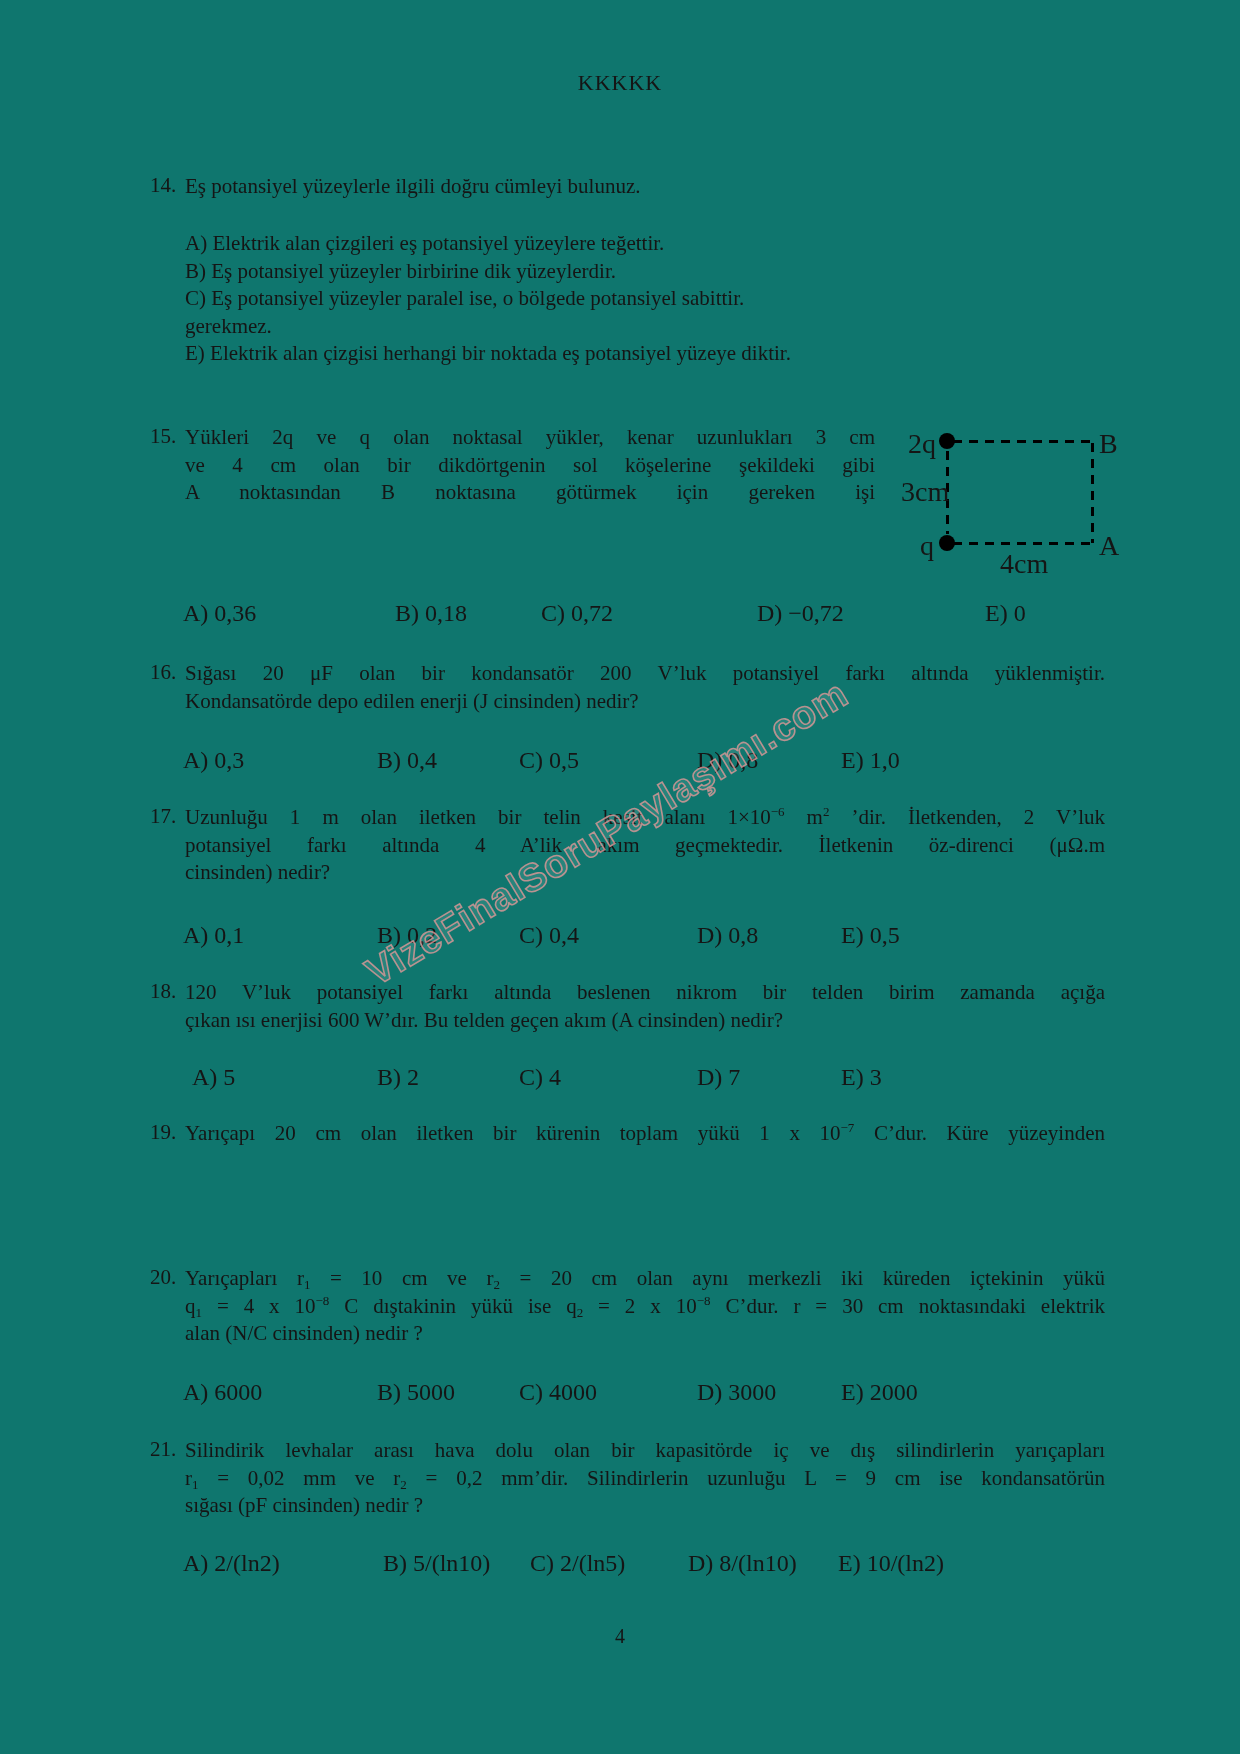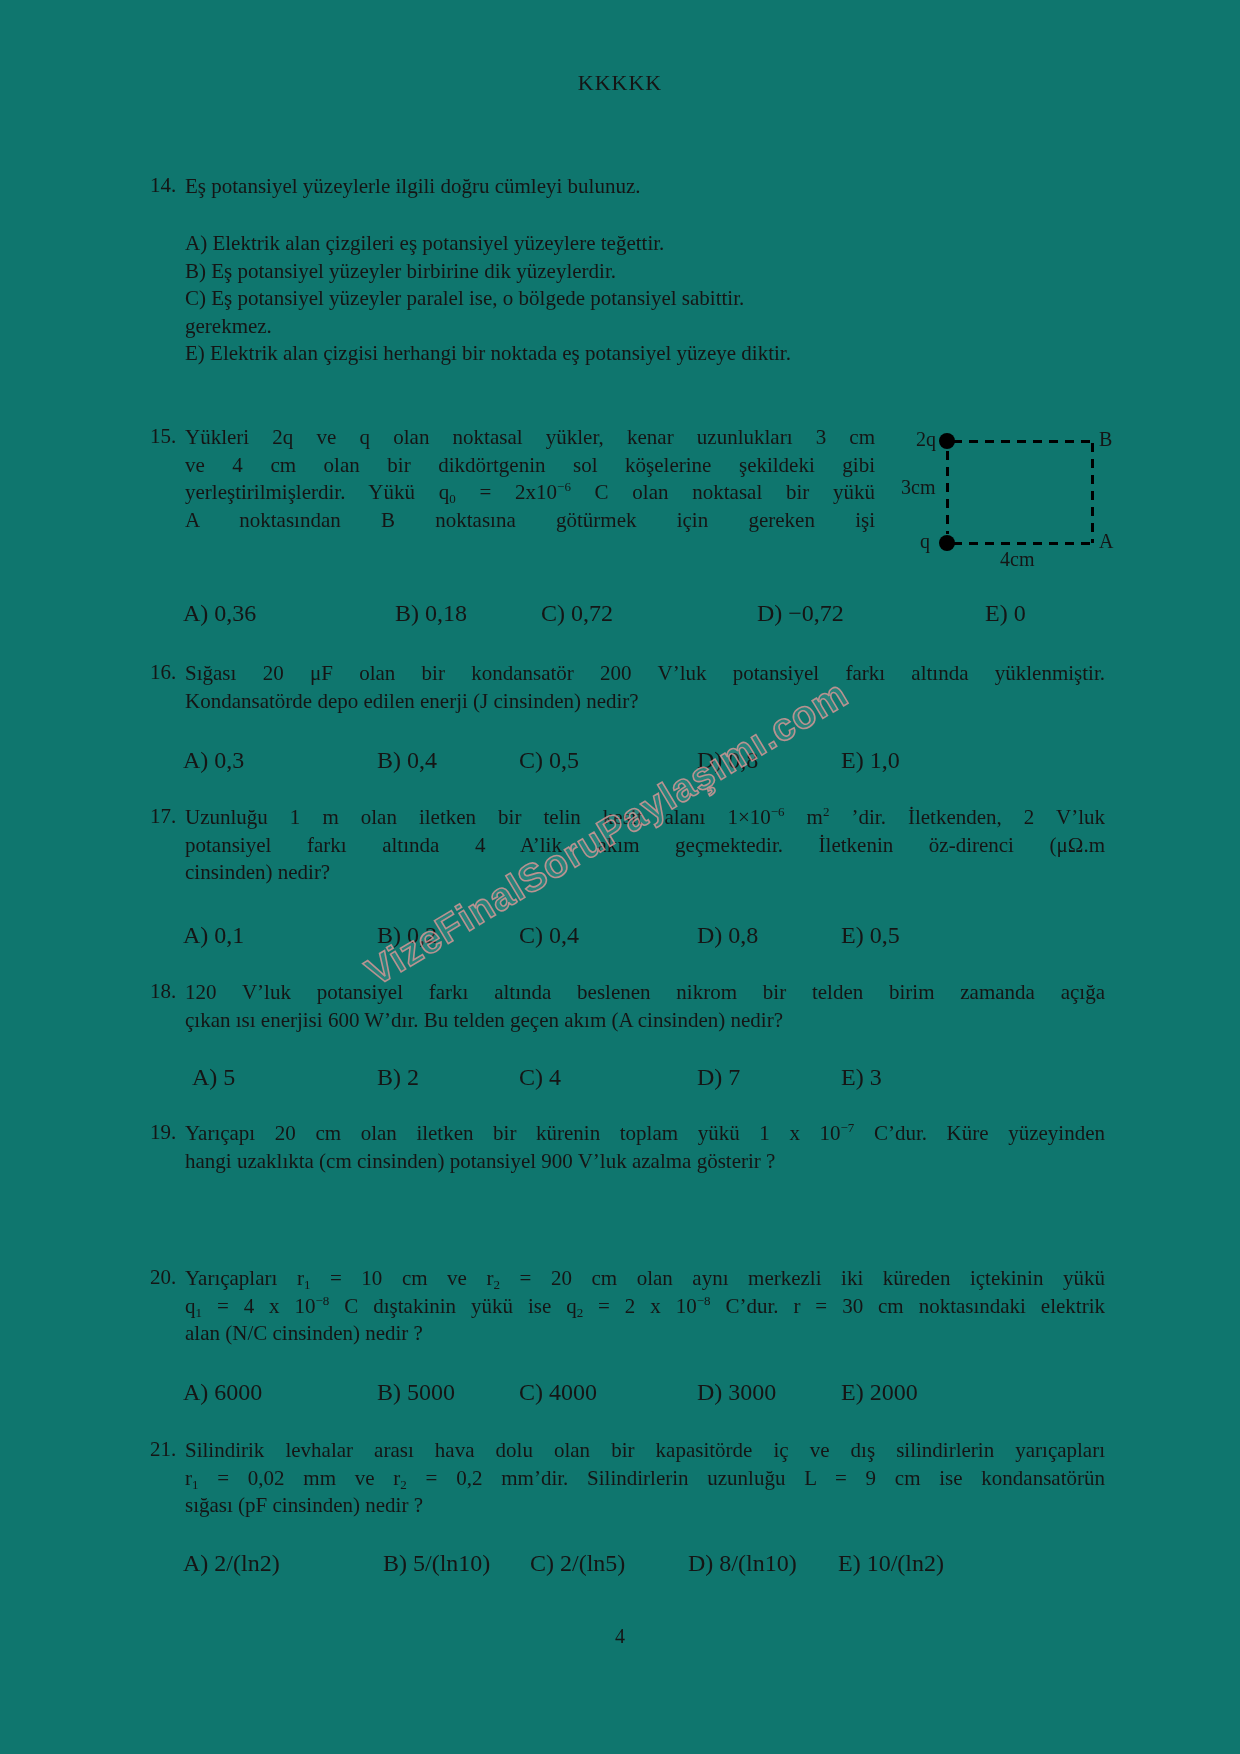--- a/index.html
+++ b/index.html
@@ -16,21 +16,21 @@
   .jl{text-align:justify;text-align-last:justify;}
   .ll{text-align:left;text-align-last:left;}
   sup{font-size:13px;vertical-align:baseline;position:relative;top:-8px;line-height:0;}
   sub{font-size:13px;vertical-align:baseline;position:relative;top:4px;line-height:0;}
   .arow{position:absolute;left:0;top:0;width:1240px;height:28px;font-size:24px;}
   .aopt{position:absolute;top:0;white-space:nowrap;}
   
   .fig-dot{position:absolute;width:16px;height:16px;border-radius:50%;background:#000;}
   .fig-hline{position:absolute;height:3px;background-image:repeating-linear-gradient(90deg,#000 0 9px,transparent 9px 16px);}
   .fig-vline{position:absolute;width:3px;background-image:repeating-linear-gradient(180deg,#000 0 9px,transparent 9px 16px);}
-  .fig-label{position:absolute;font-size:20px;white-space:nowrap;}
+  .fig-label{position:absolute;font-size:28px;white-space:nowrap;}
   .watermark{
     position:absolute;left:607px;top:833px;z-index:5;pointer-events:none;
     transform:translate(-50%,-50%) rotate(-31deg);
     font-family:"Liberation Sans","DejaVu Sans",sans-serif;font-weight:bold;
     font-size:39px;letter-spacing:1px;white-space:nowrap;
     color:rgba(255,252,252,0.10);-webkit-text-stroke:1.6px rgba(238,154,154,0.75);
   }
 </style>
 </head>
 <body>
@@ -55,21 +55,20 @@
       <div class="line ll">gerekmez.</div>
       <div class="line ll">E) Elektrik alan çizgisi herhangi bir noktada eş potansiyel yüzeye diktir.</div>
     </div>
   </div>
 
   <div class="q" style="top:424px;">
     <span class="qnum">15.</span>
     <div class="qbody" style="width:690px;">
       <div class="line jl">Yükleri 2q ve q olan noktasal yükler, kenar uzunlukları 3 cm</div>
       <div class="line jl">ve 4 cm olan bir dikdörtgenin sol köşelerine şekildeki gibi</div>
-      <div class="line jl">yerleştirilmişlerdir. Yükü q<sub>0</sub> = 2x10<sup>−6</sup> C olan noktasal bir yükü</div>
       <div class="line jl">A noktasından B noktasına götürmek için gereken işi</div>
     </div>
   </div>
 
   <div>
     <div class="fig-label" style="left:898px;top:428px;width:38px;text-align:right;">2q</div>
     <div class="fig-dot" style="left:939px;top:433px;"></div>
     <div class="fig-hline" style="left:953px;top:440px;width:141px;"></div>
     <div class="fig-label" style="left:1099px;top:428px;">B</div>
     <div class="fig-vline" style="left:946px;top:451px;height:83px;"></div>
@@ -133,21 +132,20 @@
     <span class="aopt" style="left:377px;">B) 2</span>
     <span class="aopt" style="left:519px;">C) 4</span>
     <span class="aopt" style="left:697px;">D) 7</span>
     <span class="aopt" style="left:841px;">E) 3</span>
   </div>
 
   <div class="q" style="top:1120px;">
     <span class="qnum">19.</span>
     <div class="qbody" style="width:920px;">
       <div class="line jl">Yarıçapı 20 cm olan iletken bir kürenin toplam yükü 1 x 10<sup>−7</sup> C’dur. Küre yüzeyinden</div>
-      <div class="line ll">hangi uzaklıkta (cm cinsinden) potansiyel 900 V’luk azalma gösterir ?</div>
     </div>
   </div>
 
   <div class="q" style="top:1265px;">
     <span class="qnum">20.</span>
     <div class="qbody" style="width:920px;">
       <div class="line jl">Yarıçapları r<sub>1</sub> = 10 cm ve r<sub>2</sub> = 20 cm olan aynı merkezli iki küreden içtekinin yükü</div>
       <div class="line jl">q<sub>1</sub> = 4 x 10<sup>−8</sup> C dıştakinin yükü ise q<sub>2</sub> = 2 x 10<sup>−8</sup> C’dur. r = 30 cm noktasındaki elektrik</div>
       <div class="line ll">alan (N/C cinsinden) nedir ?</div>
     </div>

